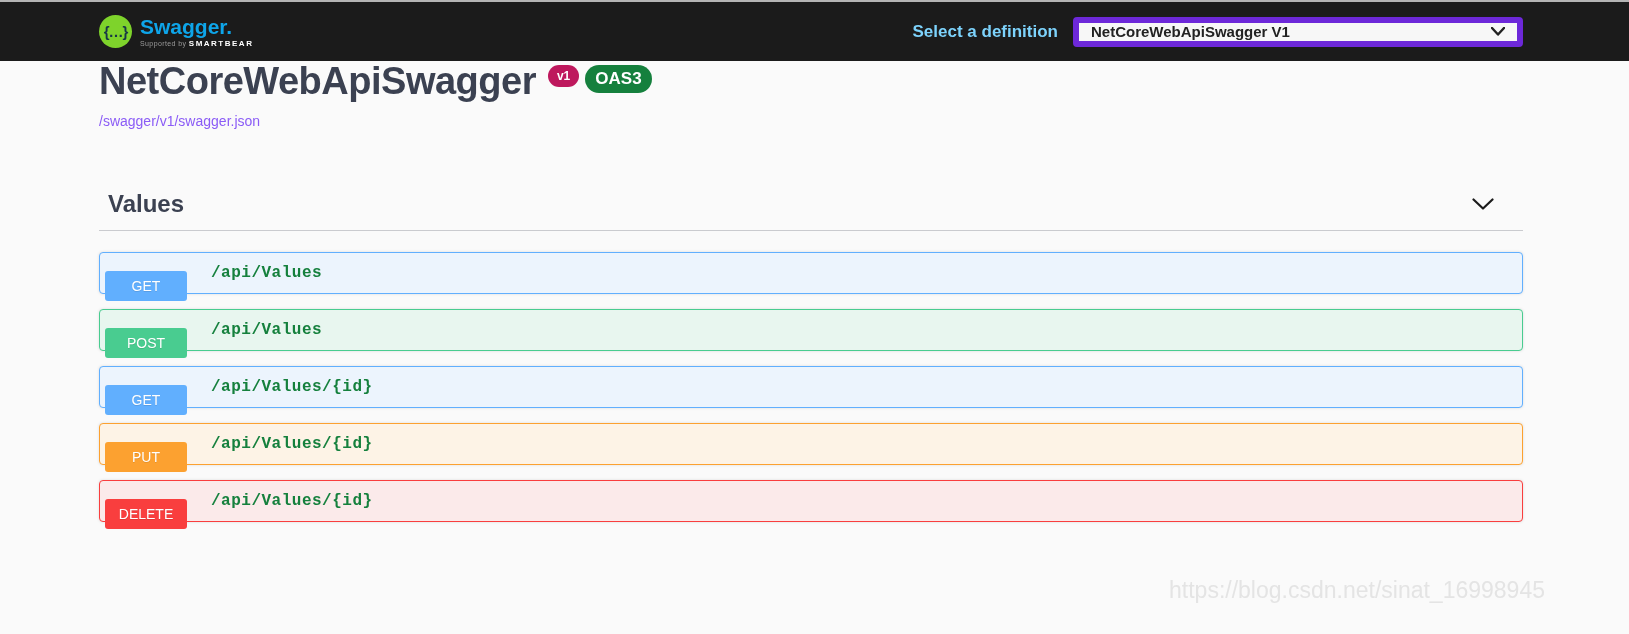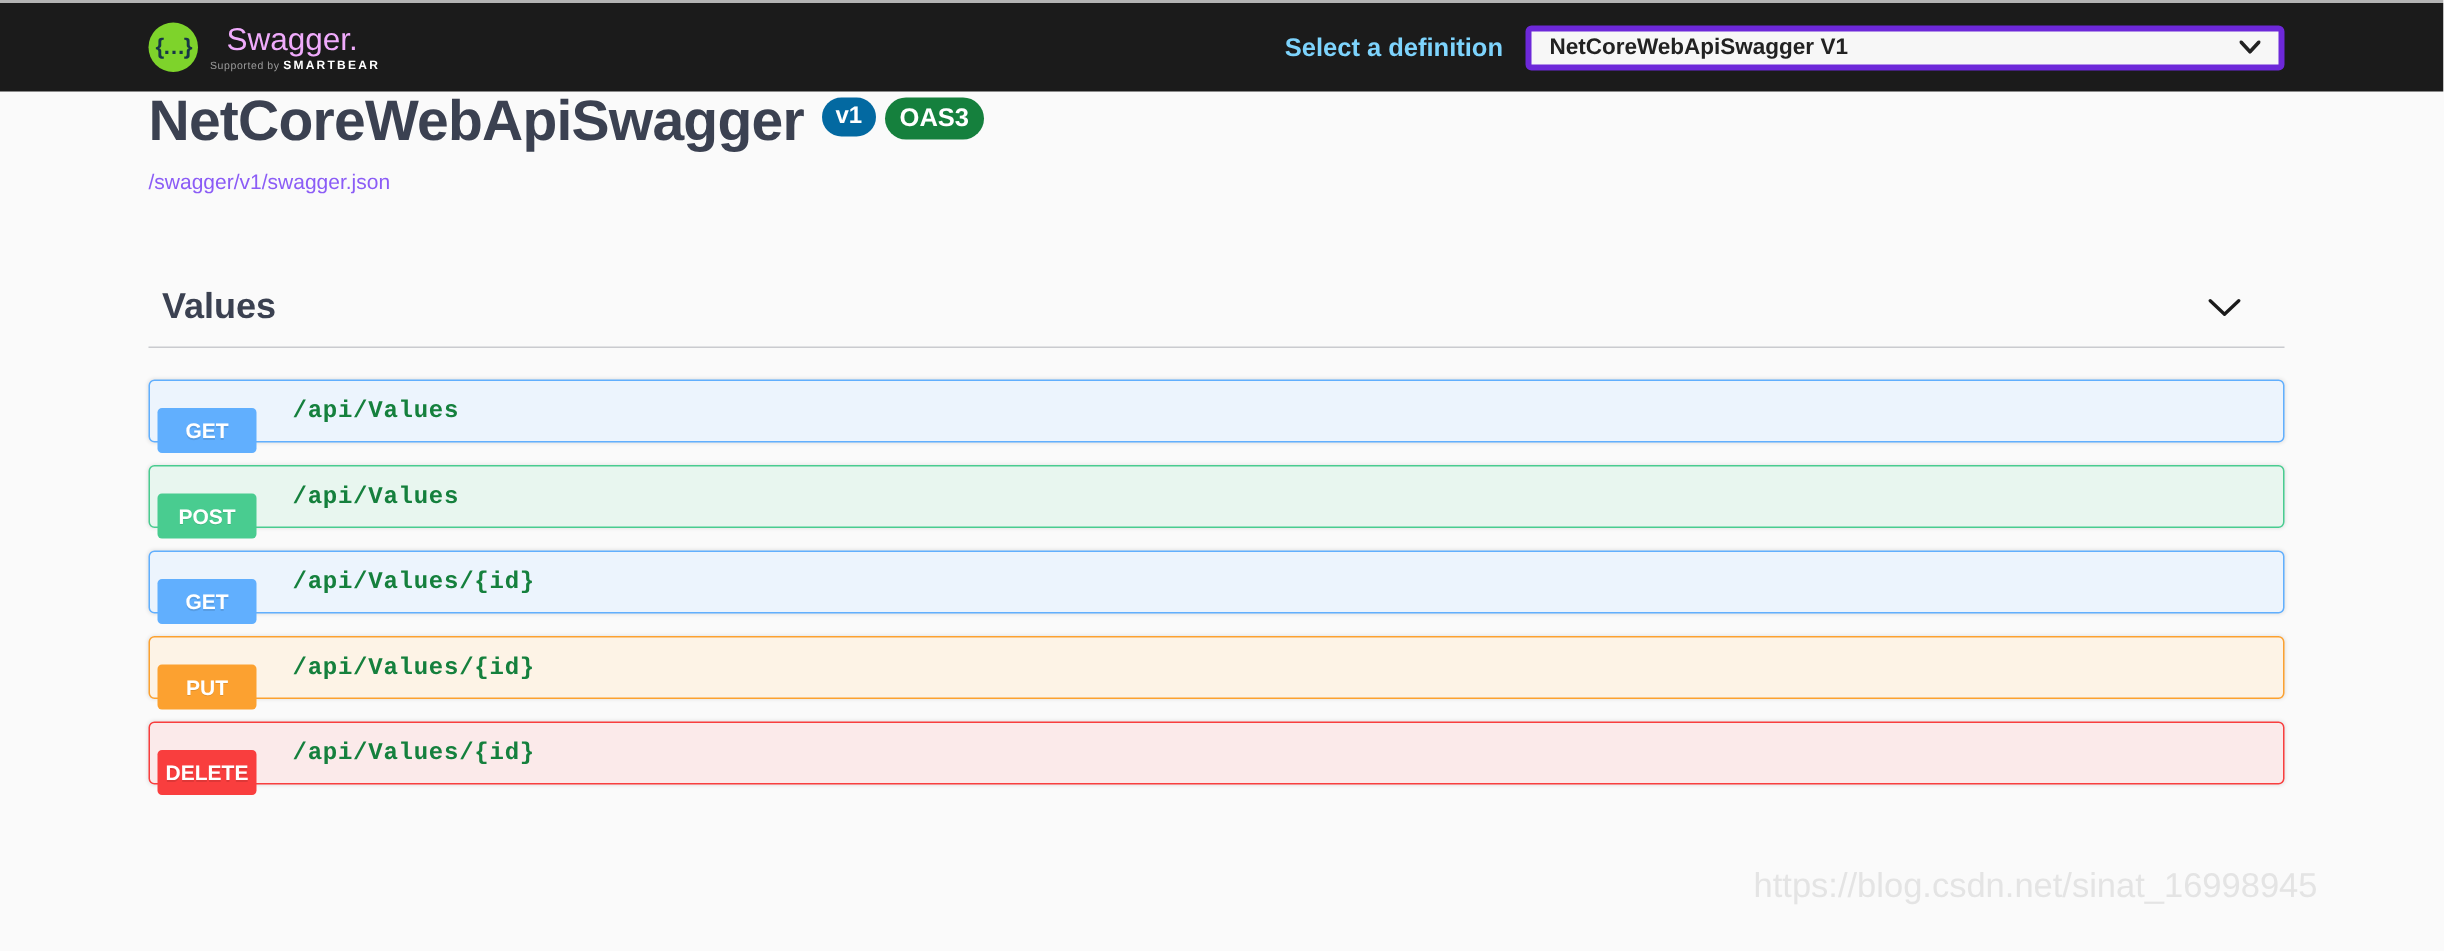--- a/index.html
+++ b/index.html
@@ -21,43 +21,43 @@
     display: flex; align-items: center; justify-content: space-between;
   }
   .logo { display: flex; align-items: center; }
   .logo-circle {
     width: 33px; height: 33px; border-radius: 50%;
     background: #7ed32b; color: #173647;
     display: flex; align-items: center; justify-content: center;
     font-weight: bold; font-size: 15px; letter-spacing: -1px;
   }
   .logo-textblock { margin-left: 8px; display: flex; flex-direction: column; }
-  .logo-brand { color: #f0abfc; font-size: 21px; font-weight: 400; line-height: 22px; margin-left: 11px; }
+  .logo-brand { color: #0ea5e9; font-size: 21px; font-weight: 700; line-height: 22px; }
   .logo-tagline { font-size: 8px; margin-top: 1px; letter-spacing: .4px; }
   .logo-tagline .prefix { color: #9b9b9b; font-size: 7px; }
   .logo-tagline .smartbear { color: #ffffff; font-weight: 700; letter-spacing: 1.5px; }
 
   .definition-area { display: flex; align-items: center; }
   .definition-label { color: #7dd3fc; font-size: 17px; font-weight: 700; margin-right: 15px; }
   .definition-select {
-    width: 506px; height: 30px; background: #f7f7f7;
-    border: 4px solid #6d28d9; border-radius: 4px;
+    width: 450px; height: 30px; background: #f7f7f7;
+    border: 6px solid #6d28d9; border-radius: 4px;
     display: flex; align-items: center; justify-content: space-between;
     padding: 0 12px; cursor: pointer;
   }
   .definition-select .value { color: #222222; font-size: 15px; font-weight: 700; }
 
   
   .content { width: 1424px; margin-left: 99px; }
   .info-block { }
   .api-title-row { display: flex; align-items: flex-start; }
   .api-title { font-size: 38px; font-weight: 800; color: #3b4151; line-height: 40px; letter-spacing: -0.5px; }
   .badges { display: flex; align-items: flex-start; margin-left: 12px; margin-top: 4px; }
   .badge { border-radius: 14px; color: #ffffff; font-weight: 700; }
-  .badge-version { background: #0369a1; font-size: 16px; padding: 4px 9px; }
+  .badge-version { background: #be185d; font-size: 12px; padding: 4px 9px; }
   .badge-oas { background: #15803d; font-size: 17px; padding: 4px 10px; margin-left: 6px; }
   .spec-link { display: inline-block; margin-top: 12px; font-size: 14px; color: #8b5cf6; text-decoration: none; cursor: pointer; }
 
   
   .section { margin-top: 60px; }
   .section-header {
     display: flex; align-items: center; justify-content: space-between;
     padding: 0 9px 12px 9px; cursor: pointer;
     border-bottom: 1px solid rgba(59,65,81,.25);
   }
@@ -65,23 +65,23 @@
   .section-arrow { margin-right: 20px; display: flex; align-items: center; }
 
   .operations-list { padding-top: 6px; }
   .op-row {
     height: 42px; margin-top: 15px;
     background: var(--op-bg); border: 1px solid var(--op-color);
     border-radius: 4px; box-shadow: 0 0 3px rgba(0,0,0,.12);
     display: flex; align-items: center; cursor: pointer;
   }
   .method-badge {
-    width: 66px; height: 30px; margin-left: 5px;
+    width: 82px; height: 30px; margin-left: 5px;
     background: var(--op-color); border-radius: 3px;
-    color: #ffffff; font-size: 14px; font-weight: 700;
+    color: #ffffff; font-size: 14px; font-weight: 400;
     display: flex; align-items: center; justify-content: center;
     text-shadow: 0 1px 0 rgba(0,0,0,.1);
     margin-top: 26px;
   }
   .operation-path {
     margin-left: 24px;
     font-family: "Liberation Mono", monospace;
     font-size: 16px; font-weight: 700; color: #15803d;
     letter-spacing: .5px;
   }

